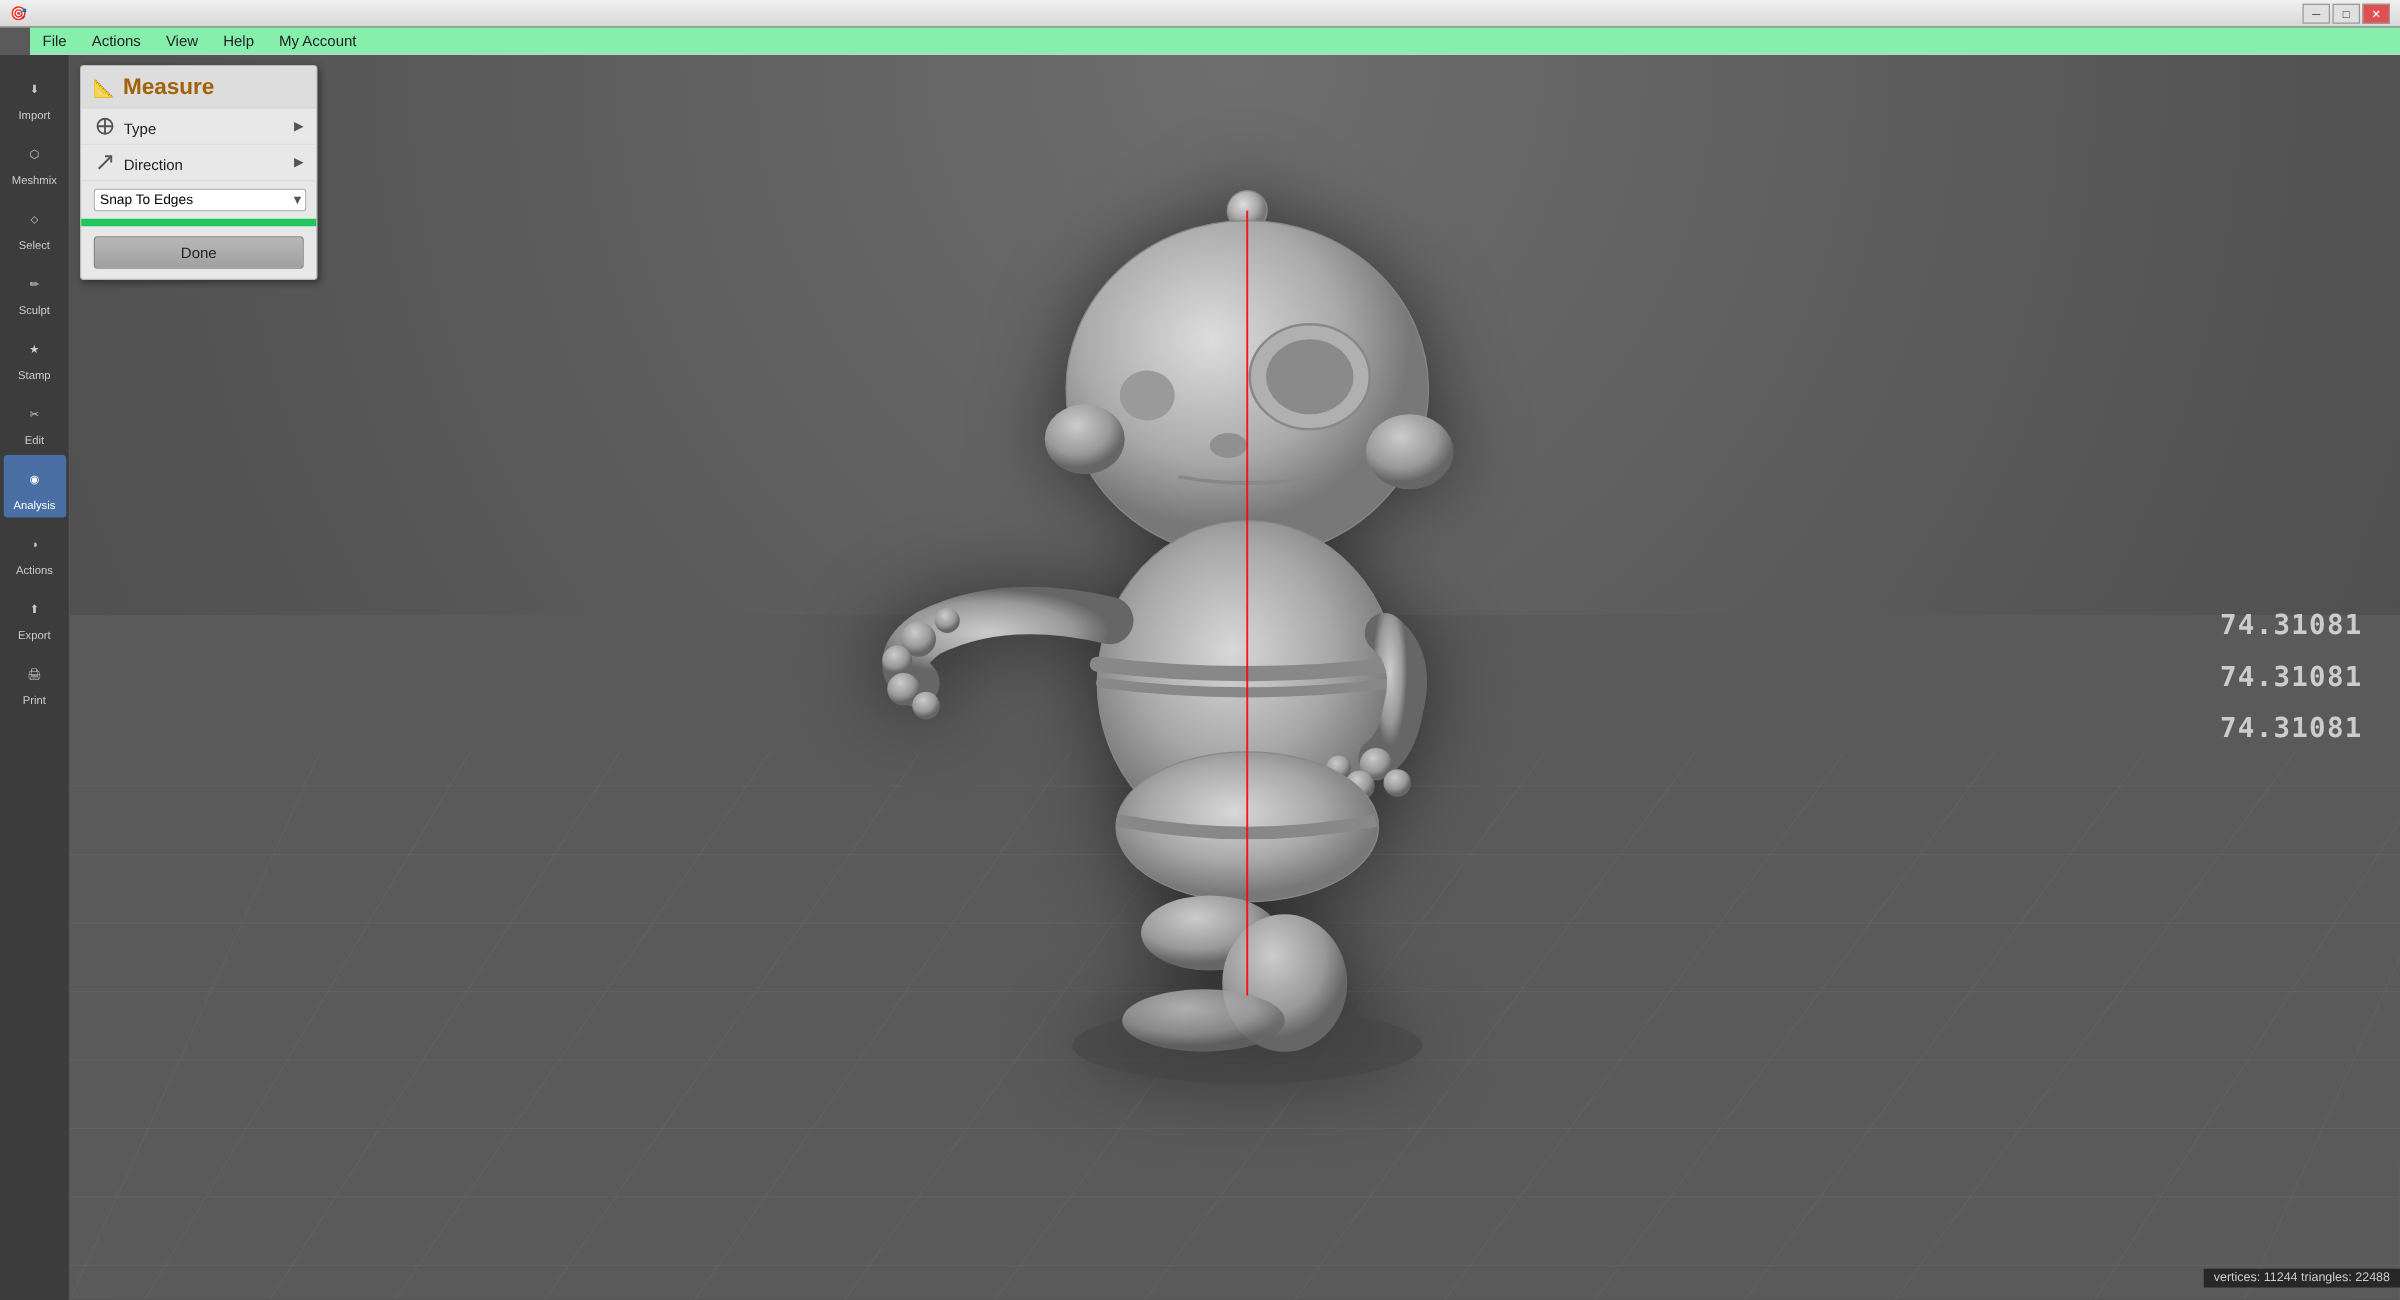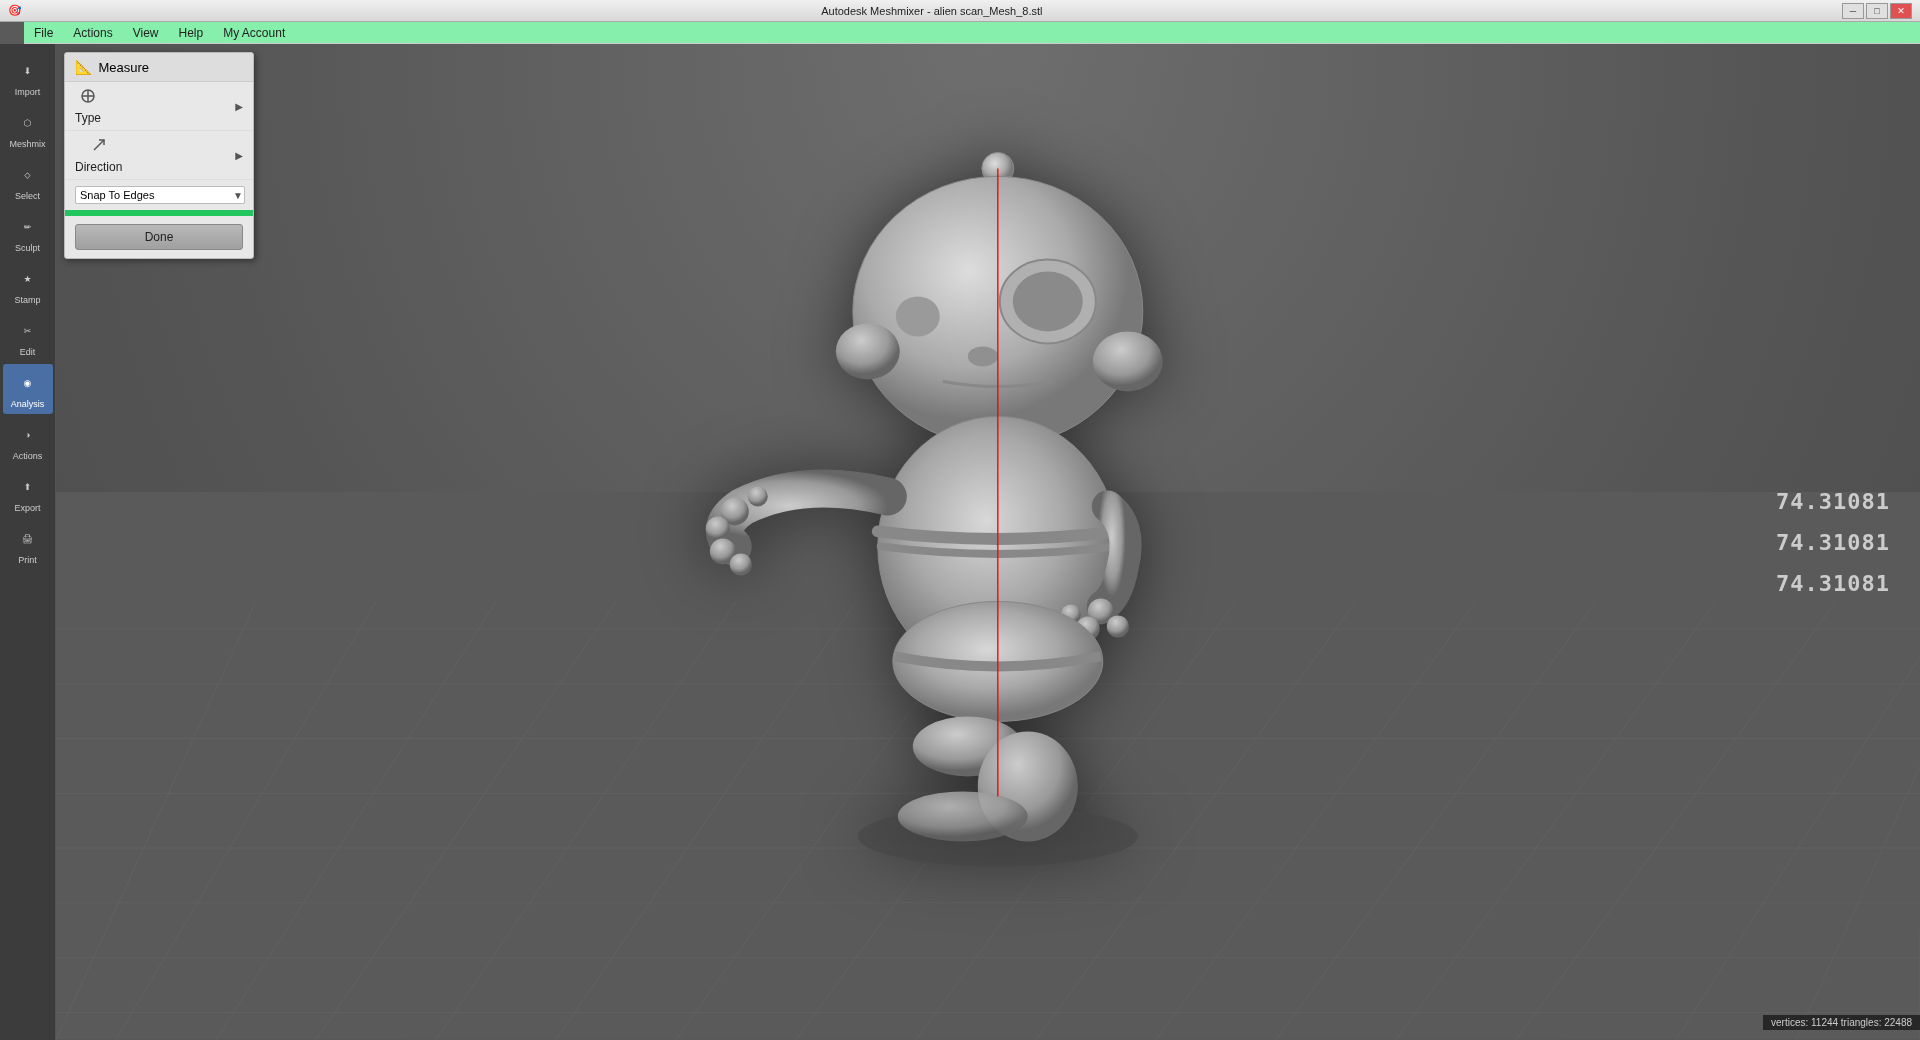--- a/index.html
+++ b/index.html
@@ -66,27 +66,27 @@
       border-radius: 3px; width: 190px;
       box-shadow: 2px 2px 6px rgba(0,0,0,0.4);
       z-index: 10;
     }
     #measure-header {
       display: flex; align-items: center; gap: 6px;
       padding: 6px 10px; border-bottom: 1px solid #ccc;
       background: #ddd; border-radius: 3px 3px 0 0;
     }
     #measure-header .icon { font-size: 14px; }
-    #measure-header .label { font-size: 13px; font-weight: normal; color: #000000; }
+    #measure-header .label { font-size: 18px; font-weight: bold; color: #a16207; }
     .panel-row {
       display: flex; align-items: center; justify-content: space-between;
       padding: 5px 10px; border-bottom: 1px solid #ddd;
       cursor: pointer; background: #e8e8e8;
     }
-    .panel-row .row-label { font-size: 12px; color: #222; display: flex; align-items: center; gap: 6px; flex-direction: column; }
+    .panel-row .row-label { font-size: 12px; color: #222; display: flex; align-items: flex-end; gap: 6px; }
     .panel-row .arrow { font-size: 10px; color: #555; }
     .row-icon { width: 18px; height: 18px; display: flex; align-items: center; justify-content: center; }
 
     
     #snap-row {
       padding: 6px 10px; display: flex; align-items: center; gap: 4px;
       border-bottom: 6px solid #22c55e;
     }
     #snap-select {
       flex: 1; padding: 2px 4px; font-size: 11px;
@@ -138,21 +138,20 @@
     .viewport-bg {
       position: absolute; top: 0; left: 0; right: 0; bottom: 0;
       background: radial-gradient(ellipse at center top, #6e6e6e 0%, #555 60%, #4a4a4a 100%);
     }
   </style>
 </head>
 <body>
 
 <div id="titlebar">
   <span style="font-size:11px;">🎯</span>
-  <span class="title">Autodesk Meshmixer - alien scan_Mesh_8.stl</span>
   <div id="win-controls">
     <div class="win-btn">─</div>
     <div class="win-btn">□</div>
     <div class="win-btn close">✕</div>
   </div>
 </div>
 
 <div id="menubar">
     <div class="menu-item">File</div>
     <div class="menu-item">Actions</div>

